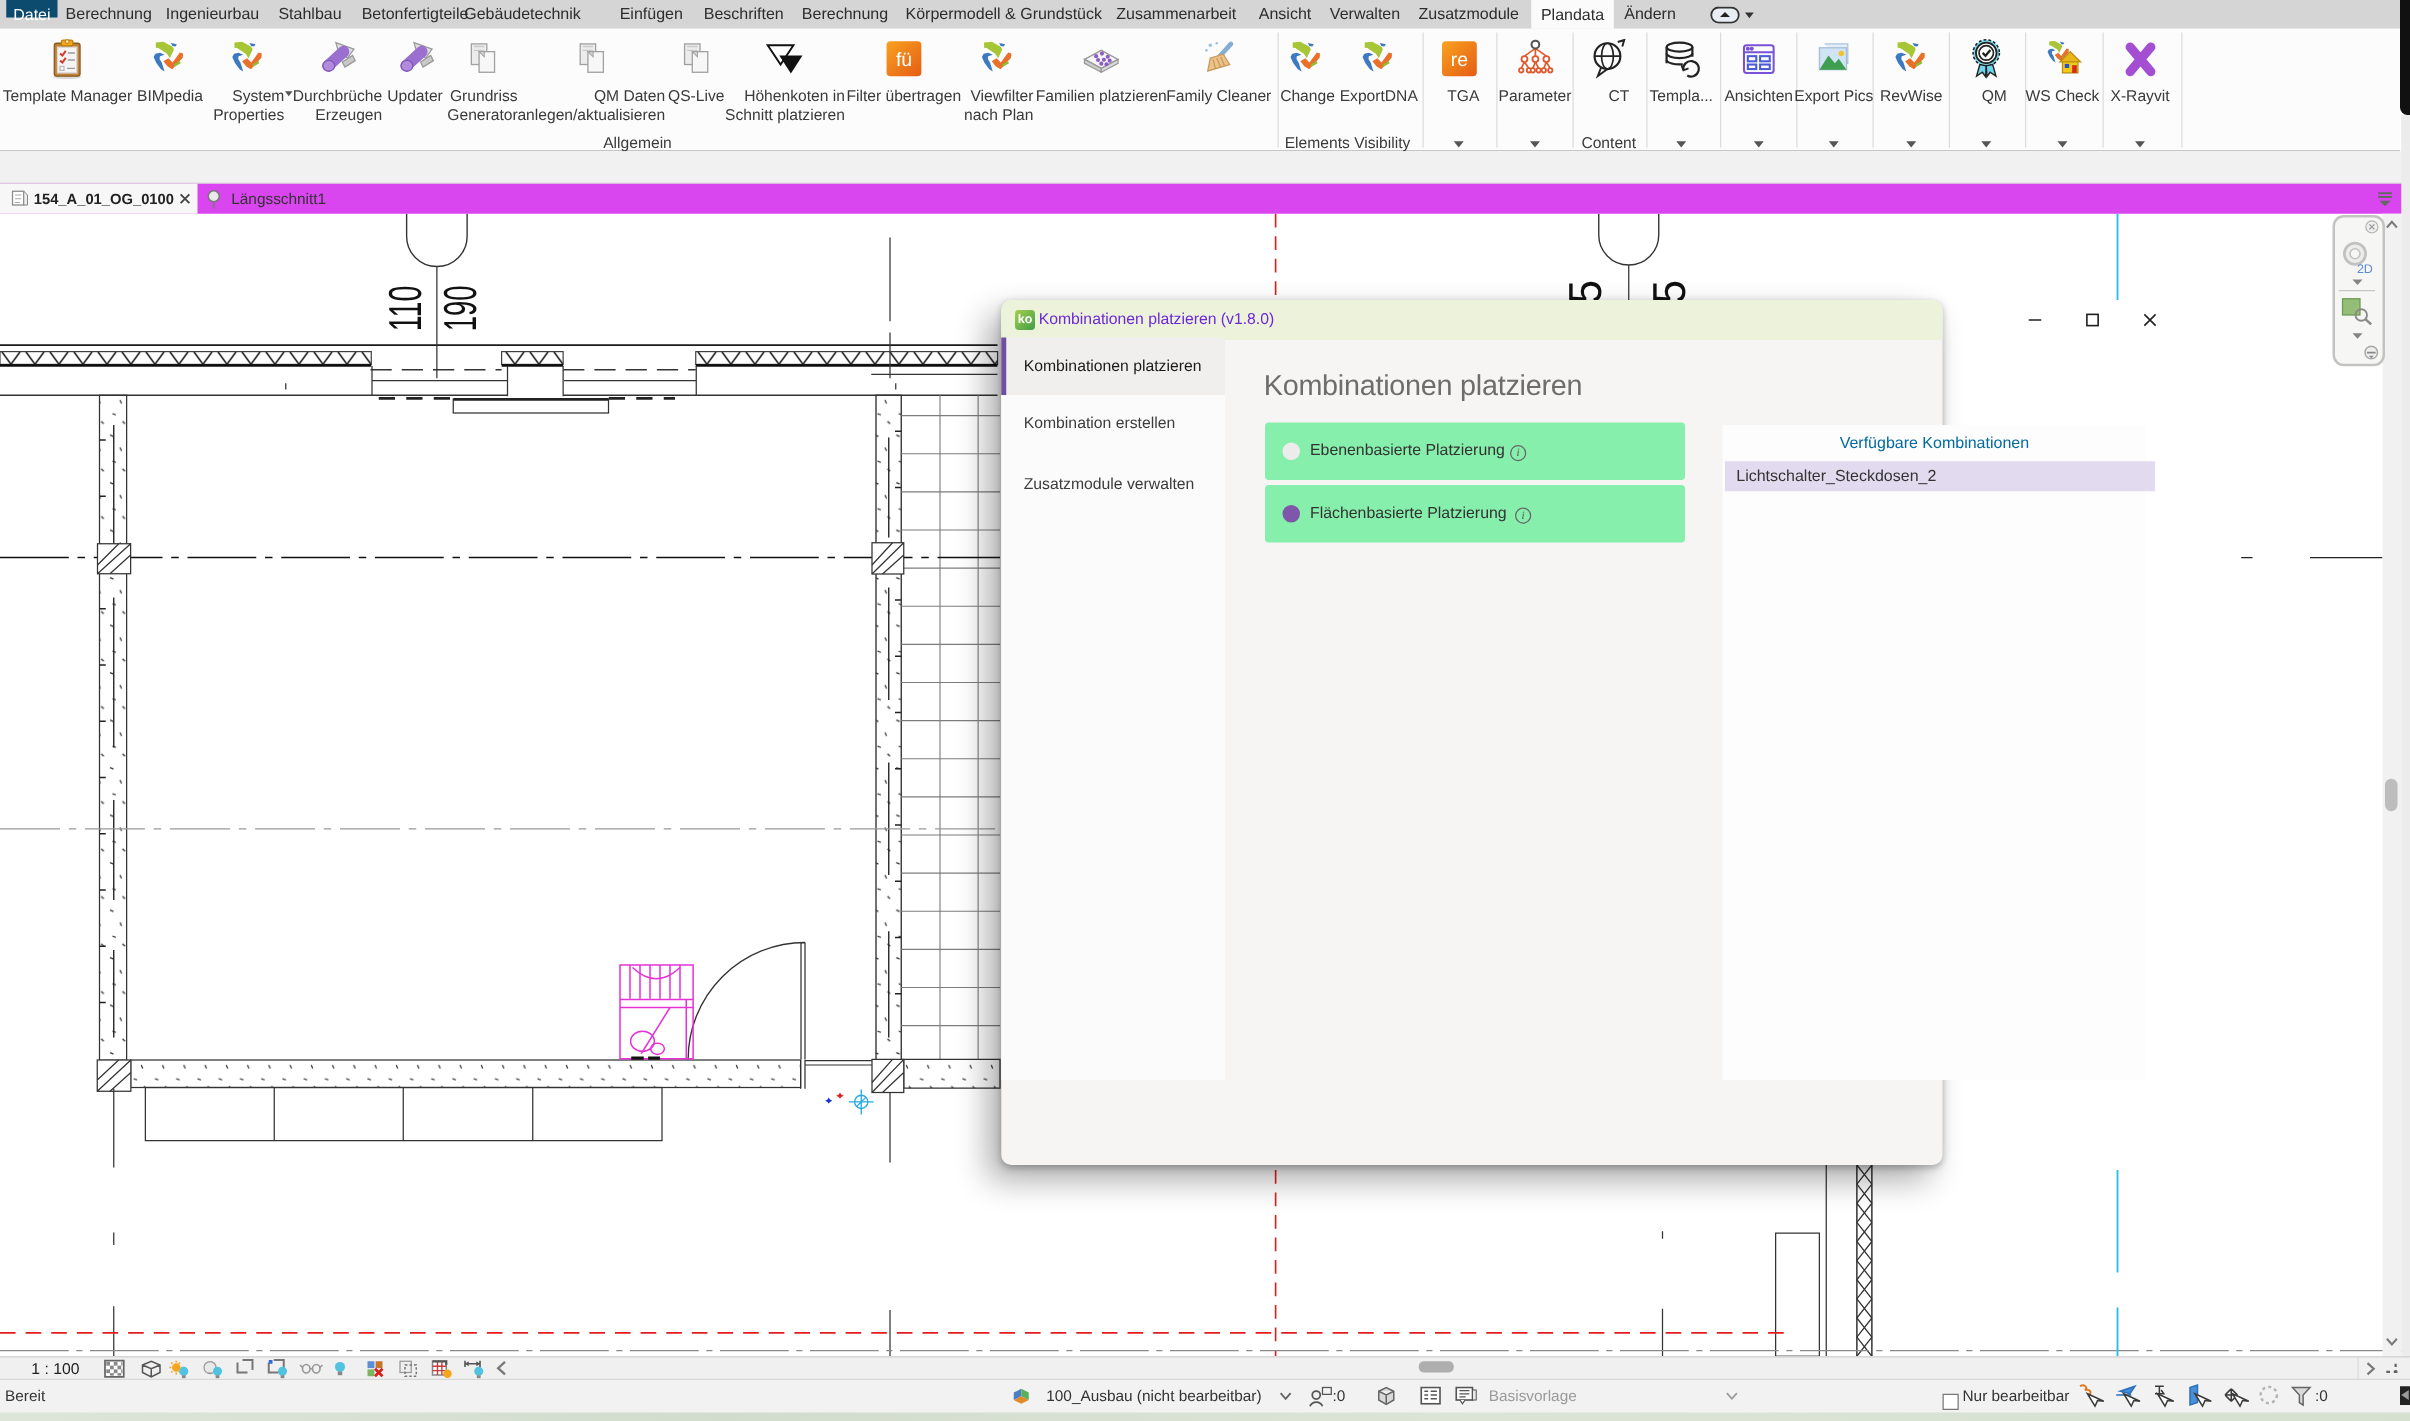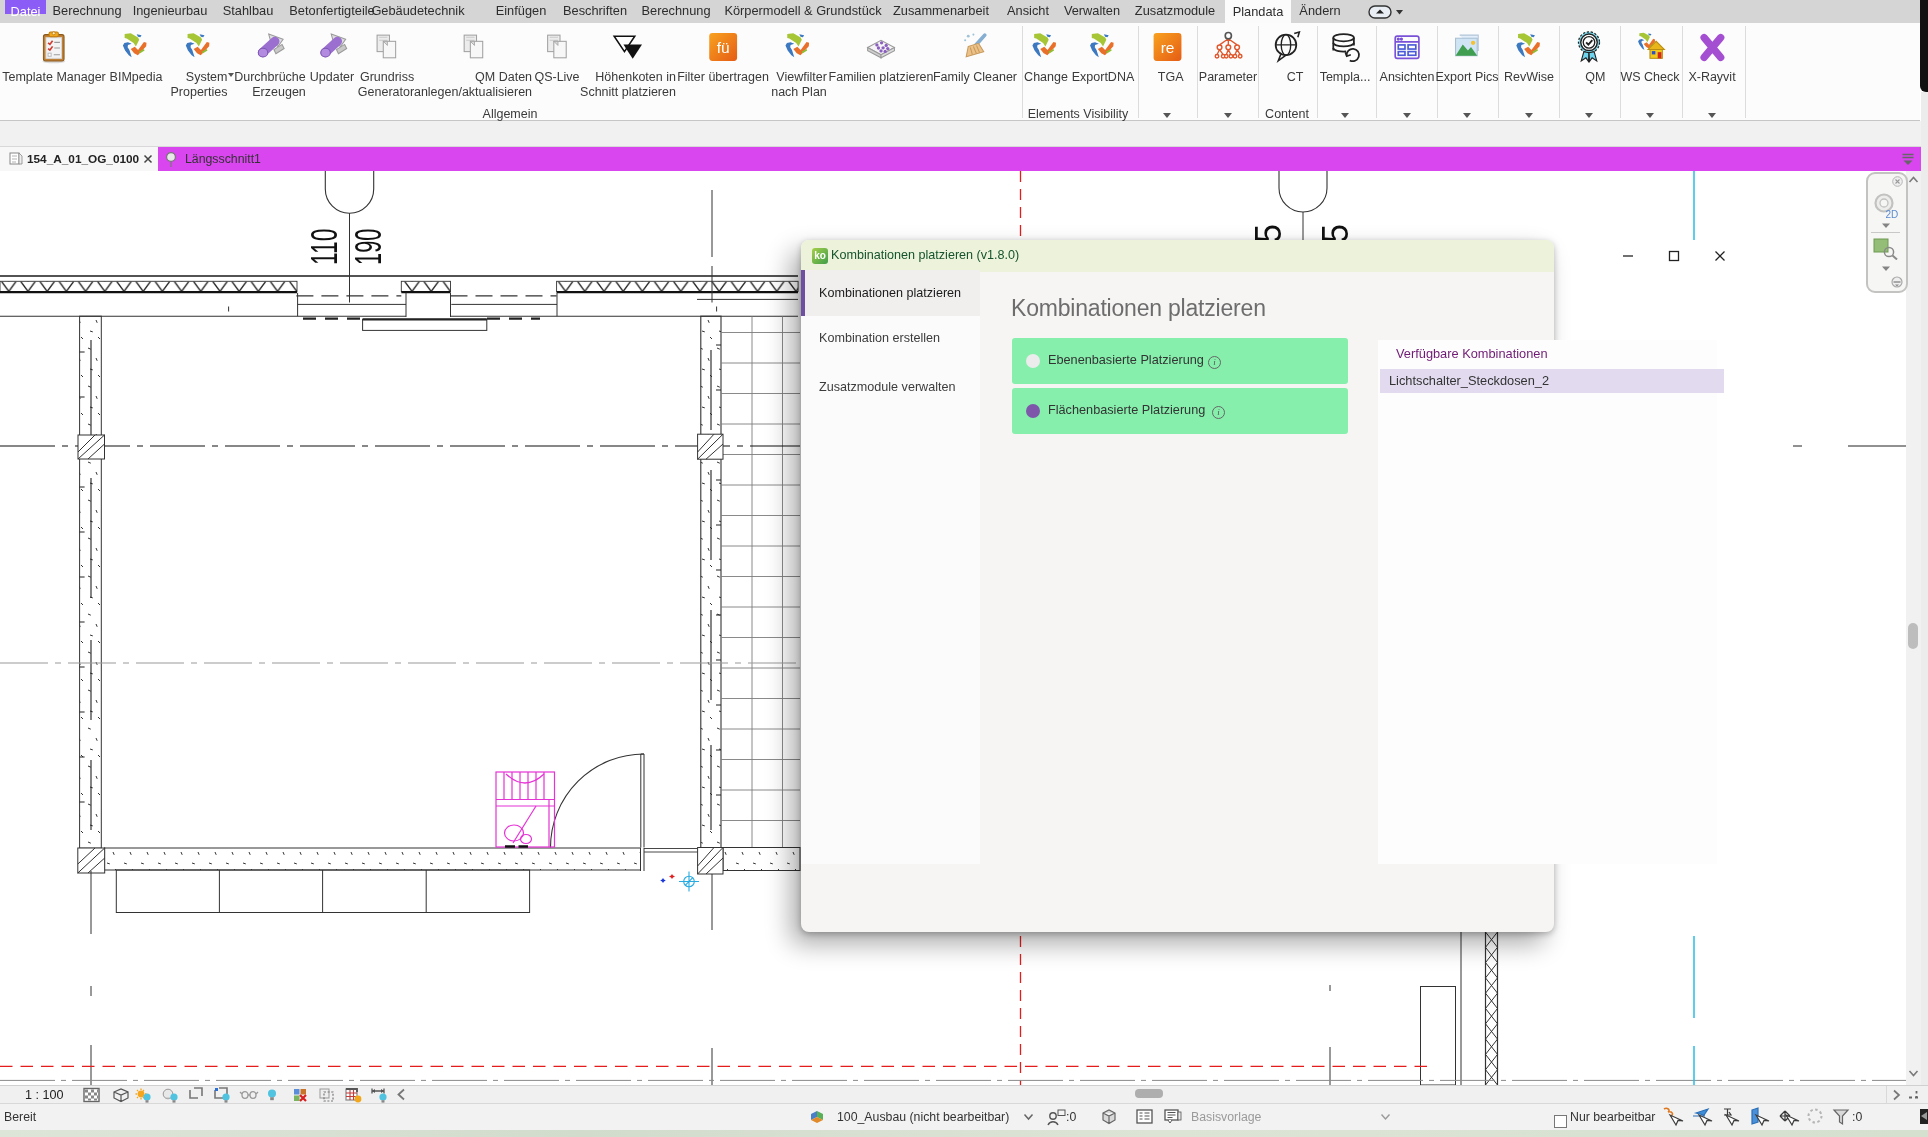--- a/index.html
+++ b/index.html
@@ -1,19 +1,19 @@
 <!DOCTYPE html>
 <html><head><meta charset="utf-8">
 <style>
   html,body{margin:0;padding:0}
   body{width:1928px;height:1137px;position:relative;font-family:"Liberation Sans",sans-serif;overflow:hidden;background:#fff}
   
   #menubar{position:absolute;left:0;top:0;width:1920px;height:23px;background:#d5d5d5;font-size:12.8px;color:#2d2d2d}
   #menubar .mi{position:absolute;top:3px;transform:translateX(-50%);white-space:nowrap}
-  #datei{position:absolute;left:5px;top:0;width:41px;height:14px;background:#8b5cf6;color:#fff;text-align:center;line-height:23px}
+  #datei{position:absolute;left:5px;top:0;width:41px;height:14px;background:#0c4a6e;color:#fff;text-align:center;line-height:23px}
   #ptab{position:absolute;left:1225px;top:0;width:66px;height:23px;background:#fbfbfb;text-align:center;line-height:23px}
   #corner{position:absolute;left:1920px;top:0;width:8px;height:92px;background:#111;border-bottom-left-radius:6px}
   
   #ribbon{position:absolute;left:0;top:23px;width:1920px;height:97px;background:#fcfcfc;border-bottom:1px solid #c6c6c6}
   .rsep{position:absolute;top:3px;width:1px;height:92px;background:#dcdcdc}
   .rb{position:absolute;top:8px;transform:translateX(-50%);text-align:right;color:#3a3a3a;font-size:12.5px;line-height:14.6px;white-space:nowrap}
   .rb svg{display:block;margin:0 auto 6px auto}
   .glab{position:absolute;top:83.5px;transform:translateX(-50%);font-size:12.5px;color:#3a3a3a;white-space:nowrap}
   .caret{position:absolute;top:90px;width:0;height:0;border-left:4.5px solid transparent;border-right:4.5px solid transparent;border-top:5px solid #555;transform:translateX(-50%)}
   
@@ -23,33 +23,33 @@
   #vt1{position:absolute;left:0;top:0;width:158px;height:24px;background:#f7f7f7}
   
   #plan{position:absolute;left:0;top:0}
   
   #vscroll{position:absolute;left:1906px;top:171px;width:15px;height:914px;background:#f1f1f1}
   #vthumb{position:absolute;left:2px;top:452px;width:10px;height:26px;background:#bdbdbd;border-radius:5px}
   #rightedge{position:absolute;left:1921px;top:92px;width:7px;height:1045px;background:#ececec}
   
   #dialog{position:absolute;left:801px;top:240px;width:753px;height:692px;border-radius:8px;background:#f6f5f4;box-shadow:-10px 12px 26px rgba(0,0,0,.33),0 2px 6px rgba(0,0,0,.25)}
   #dtitle{position:absolute;left:0;top:0;width:100%;height:32px;background:#edf3da;border-radius:8px 8px 0 0}
-  #dtitle .txt{position:absolute;left:30px;top:8px;font-size:12.6px;color:#14532d}
+  #dtitle .txt{position:absolute;left:30px;top:8px;font-size:12.6px;color:#6d28d9}
   #dicon{position:absolute;left:11px;top:8px;width:16px;height:16px;border-radius:3px;background:linear-gradient(135deg,#a6cf4a,#3e9e49);color:#fff;font-size:10px;font-weight:bold;text-align:center;line-height:16px}
   #dside{position:absolute;left:0;top:32px;width:179px;height:592px;background:#fbfbfb}
   #dside .it{position:absolute;left:18px;transform:translateY(-50%);font-size:12.6px;color:#3c3c3c;white-space:nowrap}
   #dactive{position:absolute;left:0;top:-2px;width:179px;height:46px;background:#f1efee}
   #dpurple{position:absolute;left:0;top:-2px;width:4px;height:46px;background:#6f4fa0}
   #dhead{position:absolute;left:210px;top:55px;font-size:23px;color:#6d6d6d;letter-spacing:-0.2px}
   .dcard{position:absolute;left:211px;width:336px;height:46px;background:#86efac;border-radius:3px}
   .dcard .rad{position:absolute;left:14px;top:16px;width:14px;height:14px;border-radius:50%}
   .dcard .lbl{position:absolute;left:36px;top:15px;font-size:12.7px;color:#333}
   .dcard .inf{position:absolute;top:17.5px;width:11px;height:11px;border:1px solid #666;border-radius:50%;color:#555;font-size:9px;text-align:center;line-height:11px;font-family:"Liberation Serif",serif;font-style:italic}
   #dpanel{position:absolute;left:577px;top:100px;width:339px;height:524px;background:#fdfdfd}
-  #dpanel .hd{position:absolute;left:18px;top:6px;width:100%;text-align:left;font-size:12.8px;color:#701a75}
+  #dpanel .hd{position:absolute;left:0;top:6px;width:100%;text-align:center;font-size:12.8px;color:#0369a1}
   #dsel{position:absolute;left:2px;top:29px;width:335px;height:24px;background:#e2dbf0;font-size:12.8px;color:#333;line-height:24px;padding-left:9px}
   #dgreen{position:absolute;left:0;bottom:0;width:100%;height:68px;background:#01bd01;border-radius:0 0 8px 8px;color:#fff;font-size:13.8px}
   
   #viewbar{position:absolute;left:0;top:1085px;width:1928px;height:18px;background:#f0f0f0;border-top:1px solid #d0d0d0}
   #statusbar{position:absolute;left:0;top:1103px;width:1928px;height:27px;background:#f2f2f2;border-top:1px solid #d8d8d8;font-size:12.3px;color:#333}
   #taskstrip{position:absolute;left:0;top:1130px;width:1928px;height:7px;background:linear-gradient(90deg,#dde5d8,#d2dccd 30%,#dce4d6 60%,#d5e0cf)}
 </style></head>
 <body>
 
 <svg id="plan" width="1928" height="1137" viewBox="0 0 1928 1137">

